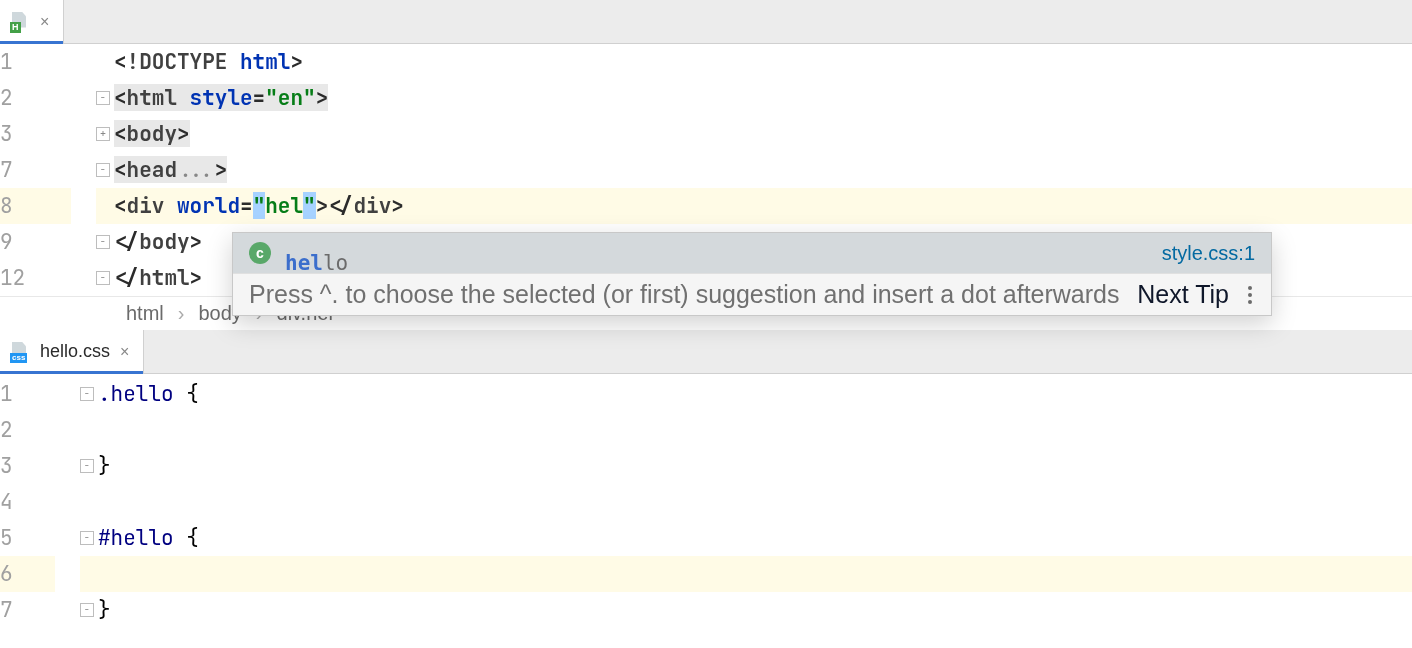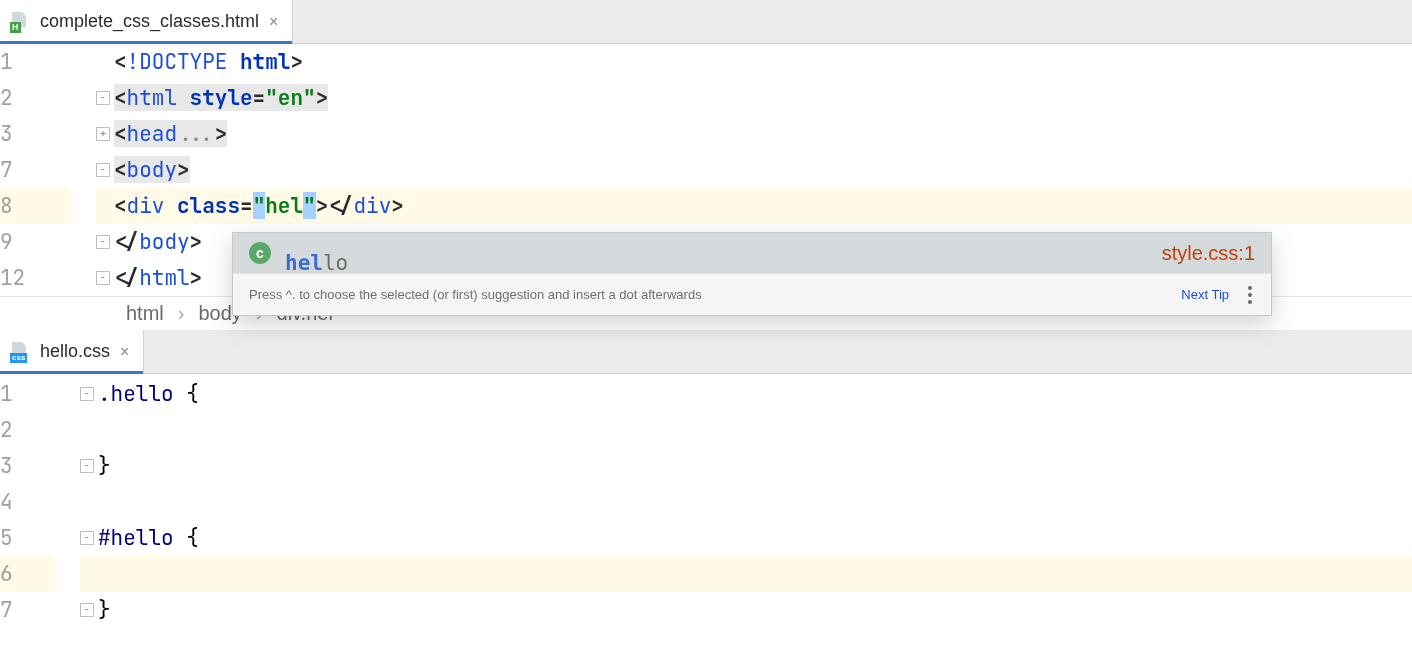--- a/index.html
+++ b/index.html
@@ -125,21 +125,21 @@
   flex: 1;
 }
 .row {
   height: 36px;
   display: flex;
   align-items: center;
   position: relative;
 }
 .row.hl { background: #fffbe6; }
 .code-text { white-space: pre; }
-.c-tag { color: #1d4ed8; font-weight: normal; }
+.c-tag { color: #404040; font-weight: bold; }
 .c-punct { color: #2b2b2b; font-weight: bold; }
 .c-attr { color: #0033b3; font-weight: bold; }
 .c-str { color: #067d17; font-weight: bold; }
 .c-sel { color: #000080; font-weight: normal; }
 .sel-bg { background: #e8e8e8; }
 .caret-span { background: #a6d2ff; }
 .breadcrumb {
   height: 34px;
   display: flex;
   align-items: center;
@@ -176,53 +176,52 @@
   color: #fff;
   font-size: 14px;
   font-weight: bold;
   display: flex;
   align-items: center; justify-content: center;
   margin-right: 14px;
 }
 .suggest-text { font-family: Consolas, monospace; margin-top: 19px; }
 .suggest-match { color: #3b6ecc; font-weight: bold; }
 .suggest-rest { color: #6b6b6b; }
-.suggest-source { margin-left: auto; color: #c2410c; font-size: 20px; }
+.suggest-source { margin-left: auto; color: #0369a1; font-size: 20px; }
 .completion-footer {
   display: flex;
   align-items: center;
   height: 42px;
   padding: 0 12px 0 16px;
-  font-size: 13px;
+  font-size: 25px;
   color: #707070;
   border-top: 1px solid #e0e0e0;
   gap: 12px;
 }
-.next-tip { color: #1d4ed8; margin-left: auto; cursor: pointer; text-align: right; }
+.next-tip { color: #0f172a; margin-left: auto; cursor: pointer; text-align: right; }
 .kebab {
   width: 18px;
   display: flex;
   flex-direction: column;
   align-items: center;
   gap: 3px;
   cursor: pointer;
 }
 .kebab span { width: 4px; height: 4px; background: #6b6b6b; border-radius: 50%; }
 .bottom-pane .gutter { width: 80px; }
 .bottom-pane .fold-col { width: 18px; }
 .bottom-pane .code-area { padding-top: 2px; }
 </style>
 </head>
 <body>
 
 <div class="editor-pane">
   <div class="tab-bar">
     <div class="tab">
       <span class="file-icon-html"></span>
-      <span class="tab-label">complete_css_classes.html</span>
       <span class="close-x">×</span>
       <div class="tab-active-indicator"></div>
     </div>
   </div>
 
   <div class="code-area" id="top-code">
       <div class="gutter">
         <div class="row">1</div>
         <div class="row">2</div>
         <div class="row">3</div>
@@ -251,27 +250,27 @@
         </div>
       </div>
       <div class="code-col">
         <div class="row">
           <span class="code-text"><span class="c-punct">&lt;</span><span class="c-tag">!DOCTYPE </span><span class="c-attr">html</span><span class="c-punct">&gt;</span></span>
         </div>
         <div class="row">
           <span class="code-text"><span class="c-punct sel-bg">&lt;</span><span class="c-tag sel-bg">html </span><span class="c-attr sel-bg">style</span><span class="c-punct sel-bg">=</span><span class="c-str sel-bg">"en"</span><span class="c-punct sel-bg">&gt;</span></span>
         </div>
         <div class="row">
+          <span class="code-text"><span class="c-punct sel-bg">&lt;</span><span class="c-tag sel-bg">body</span><span class="c-punct sel-bg">&gt;</span></span>
+        </div>
+        <div class="row">
           <span class="code-text"><span class="c-punct sel-bg">&lt;</span><span class="c-tag sel-bg">head</span><span class="sel-bg" style="color:#888">...</span><span class="c-punct sel-bg">&gt;</span></span>
         </div>
-        <div class="row">
-          <span class="code-text"><span class="c-punct sel-bg">&lt;</span><span class="c-tag sel-bg">body</span><span class="c-punct sel-bg">&gt;</span></span>
-        </div>
         <div class="row hl">
-          <span class="code-text"><span class="c-punct">&lt;</span><span class="c-tag">div </span><span class="c-attr">class</span><span class="c-punct">=</span><span class="c-str caret-span">"</span><span class="c-str">hel</span><span class="c-str caret-span">"</span><span class="c-punct">&gt;&lt;/</span><span class="c-tag">div</span><span class="c-punct">&gt;</span></span>
+          <span class="code-text"><span class="c-punct">&lt;</span><span class="c-tag">div </span><span class="c-attr">world</span><span class="c-punct">=</span><span class="c-str caret-span">"</span><span class="c-str">hel</span><span class="c-str caret-span">"</span><span class="c-punct">&gt;&lt;/</span><span class="c-tag">div</span><span class="c-punct">&gt;</span></span>
         </div>
         <div class="row">
           <span class="code-text"><span class="c-punct">&lt;/</span><span class="c-tag">body</span><span class="c-punct">&gt;</span></span>
         </div>
         <div class="row">
           <span class="code-text"><span class="c-punct">&lt;/</span><span class="c-tag">html</span><span class="c-punct">&gt;</span></span>
         </div>
       </div>
     </div>
 

